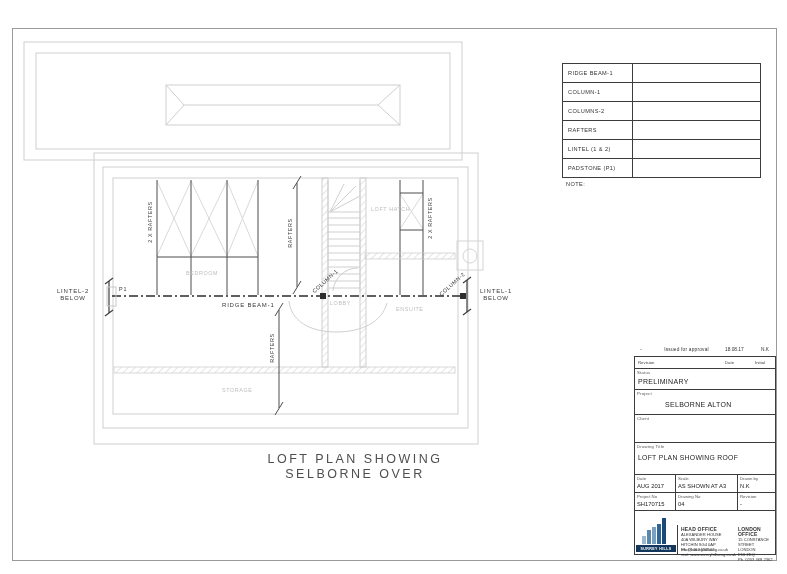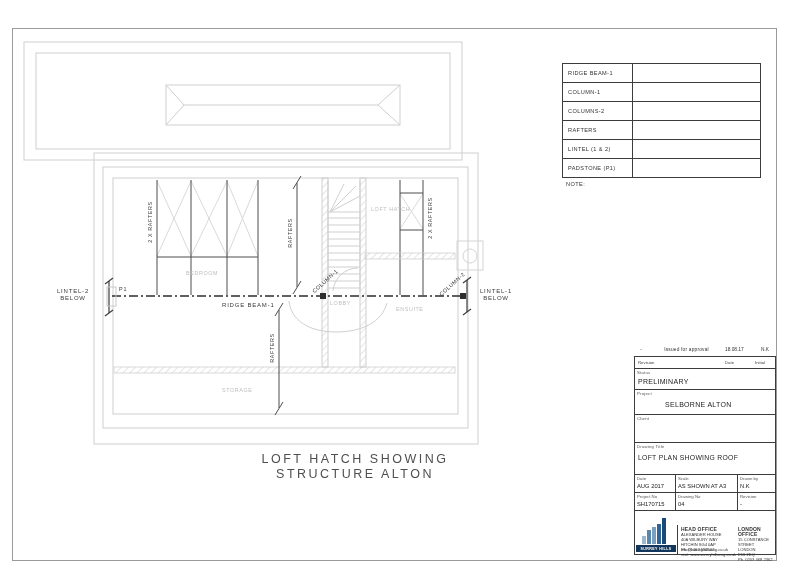--- a/index.html
+++ b/index.html
@@ -212,22 +212,22 @@
   <div class="vlabel" style="left:272px;top:348px;">RAFTERS</div>
   <div class="vlabel" style="left:150px;top:222px;">2 X RAFTERS</div>
   <div class="vlabel" style="left:430px;top:218px;">2 X RAFTERS</div>
   <div class="glabel" style="left:186px;top:270px;">BEDROOM</div>
   <div class="glabel" style="left:371px;top:206px;">LOFT HATCH</div>
   <div class="glabel" style="left:330px;top:300px;">LOBBY</div>
   <div class="glabel" style="left:396px;top:306px;">ENSUITE</div>
   <div class="glabel" style="left:222px;top:387px;">STORAGE</div>
 
   <div class="caption">
-    <span>LOFT HATCH SHOWING</span><br>
-    <span>STRUCTURE ALTON</span>
+    <span>LOFT PLAN SHOWING</span><br>
+    <span>SELBORNE OVER</span>
   </div>
 
   <div class="key-table">
     <div class="key-row">
       <div class="key-cell-label">RIDGE BEAM-1</div>
       <div class="key-cell-value"></div>
     </div>
     <div class="key-row">
       <div class="key-cell-label">COLUMN-1</div>
       <div class="key-cell-value"></div>

